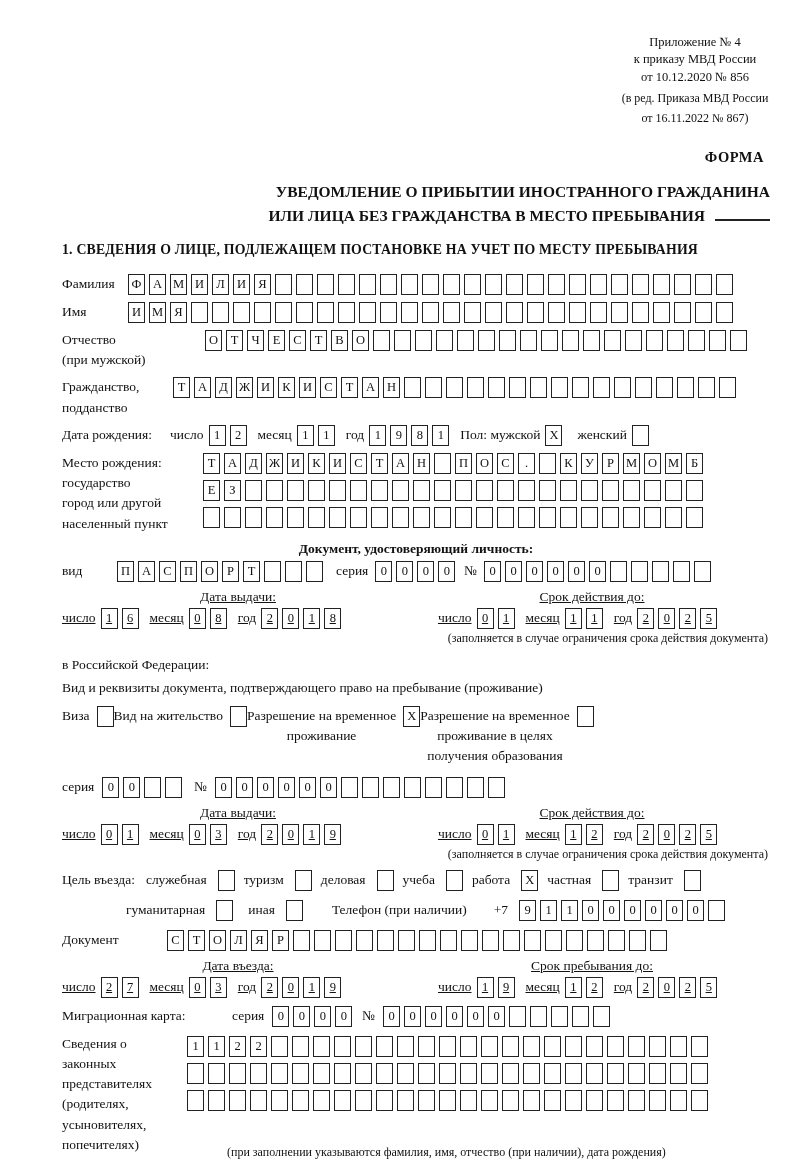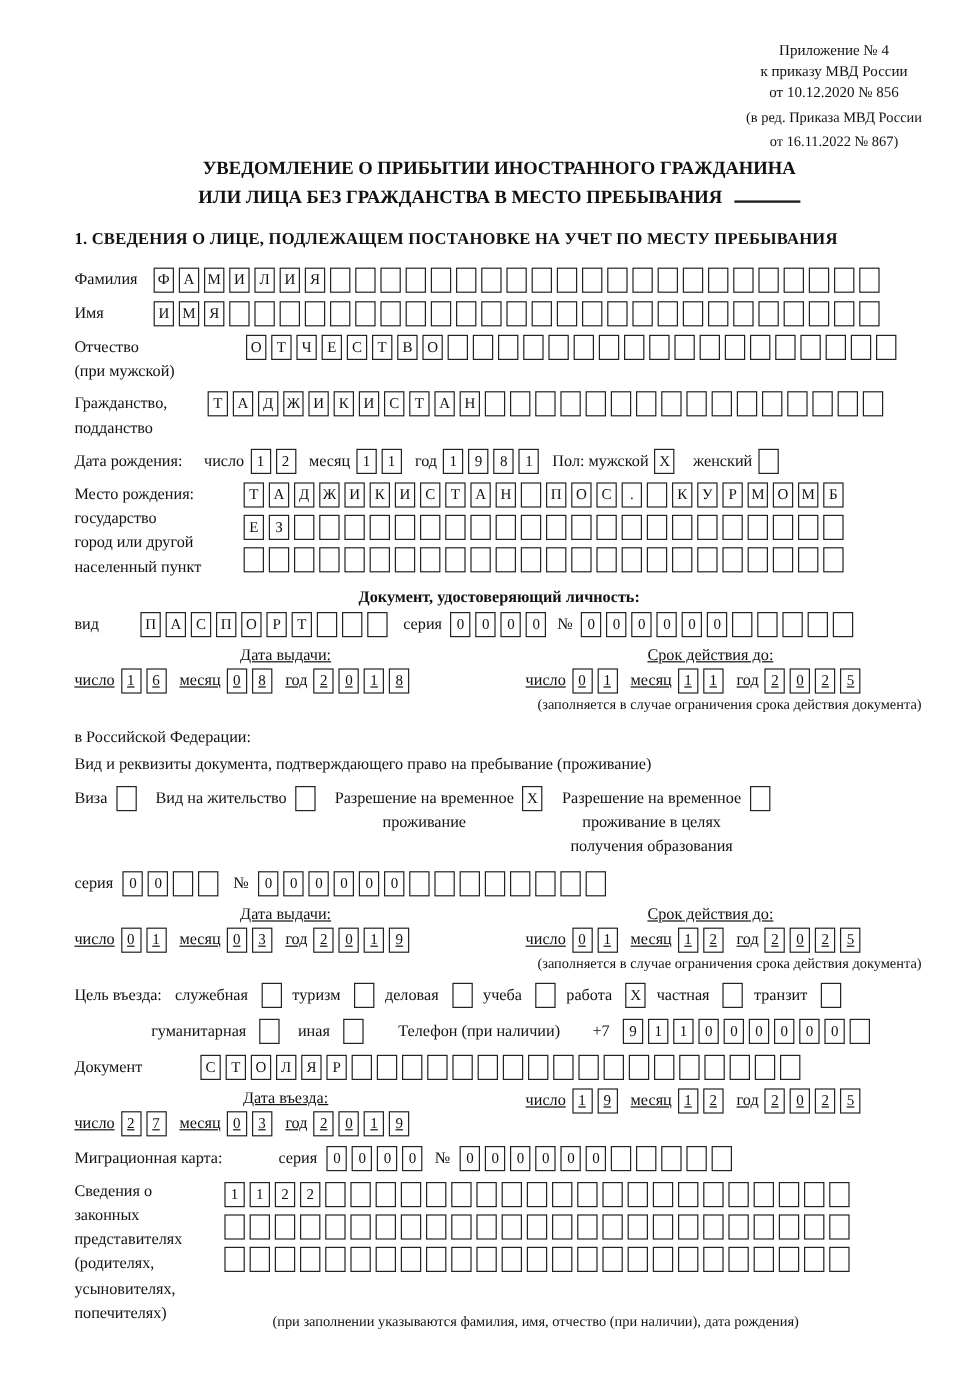--- a/index.html
+++ b/index.html
@@ -11,21 +11,21 @@
     font-family: "Liberation Serif", "DejaVu Serif", serif;
     overflow: hidden;
   }
   .page { padding: 34px 30px 10px 62px; }
 
   
   .appendix { margin-left: 558px; font-size: 12.5px; line-height: 1.38; text-align: center; }
   .appendix .ed { margin-top: 4px; font-size: 12px; }
   .forma { text-align: right; font-weight: bold; font-size: 14.5px; margin: 22px 6px 14px 0; letter-spacing: .5px; }
 
-  .title { text-align: center; font-weight: bold; font-size: 15.5px; line-height: 1.55; margin: 2px 0 14px 0; }
+  .title { text-align: right; font-weight: bold; font-size: 15.5px; line-height: 1.55; margin: 2px 0 14px 0; }
   .title .uline { display: inline-block; width: 55px; border-bottom: 2px solid #222; height: 14px; margin-left: 10px; }
 
   .sect { font-weight: bold; font-size: 13.8px; margin: 10px 0 16px 0; letter-spacing: .2px; }
 
   
   .row { display: flex; align-items: center; margin-bottom: 7px; }
   .row.top { align-items: flex-start; }
   .lbl { font-size: 13.5px; flex: none; }
   .lbl2 { font-size: 13.5px; line-height: 1.5; flex: none; }
 
@@ -46,41 +46,42 @@
   .dgroup .t:first-child { margin-left: 0; }
   .twocol { display: flex; margin-bottom: 2px; text-decoration: underline; }
   .twocol .c1 { width: 352px; flex: none; }
   .twocol .c2 { flex: 1; }
   .dhead { font-size: 13.5px; text-align: center; margin-bottom: 3px; }
   .note { font-size: 12px; text-align: right; margin: 2px 2px 8px 0; }
 
   
   .opt { display: flex; align-items: center; column-gap: 7px; }
   .opt .ml { text-align: center; font-size: 13.5px; line-height: 1.5; }
-  .optrow { display: flex; align-items: flex-start; column-gap: 16px; margin-bottom: 10px; }
+  .optrow { display: flex; align-items: flex-start; margin-bottom: 10px; }
   .purpose { display: flex; align-items: center; column-gap: 9px; margin-bottom: 9px; flex-wrap: nowrap; }
   .purpose .lbl { margin-right: 2px; }
 
   .intro { font-size: 13.5px; line-height: 1.7; margin: 2px 0 6px 0; }
   .lastnote { font-size: 12px; margin: 4px 0 0 120px; }
   .spacer6 { height: 6px; }
 </style>
 </head>
 <body>
 
 <div class="page">
 
   <div class="appendix">
     <div>Приложение № 4</div>
     <div>к приказу МВД России</div>
     <div>от 10.12.2020 № 856</div>
     <div class="ed">(в ред. Приказа МВД России</div>
     <div class="ed">от 16.11.2022 № 867)</div>
   </div>
 
+  <div class="forma">ФОРМА</div>
 
   <div class="title">
     <div>УВЕДОМЛЕНИЕ О ПРИБЫТИИ ИНОСТРАННОГО ГРАЖДАНИНА</div>
     <div><span>ИЛИ ЛИЦА БЕЗ ГРАЖДАНСТВА В МЕСТО ПРЕБЫВАНИЯ</span><span class="uline"></span></div>
   </div>
 
   <div class="sect">1. СВЕДЕНИЯ О ЛИЦЕ, ПОДЛЕЖАЩЕМ ПОСТАНОВКЕ НА УЧЕТ ПО МЕСТУ ПРЕБЫВАНИЯ</div>
 
   <div class="row">
     <div class="lbl" style="width:66px">Фамилия</div>
@@ -618,20 +619,21 @@
         <span class="t">год</span>
         <span class="boxes">
             <span class="cell">2</span>
             <span class="cell">0</span>
             <span class="cell">1</span>
             <span class="cell">9</span>
           </span>
       </div>
     </div>
     <div class="c2">
+      <div class="dhead">Срок пребывания до:</div>
       <div class="dgroup" style="margin-left:24px">
         <span class="t">число</span>
         <span class="boxes">
             <span class="cell">1</span>
             <span class="cell">9</span>
           </span>
         <span class="t">месяц</span>
         <span class="boxes">
             <span class="cell">1</span>
             <span class="cell">2</span>

